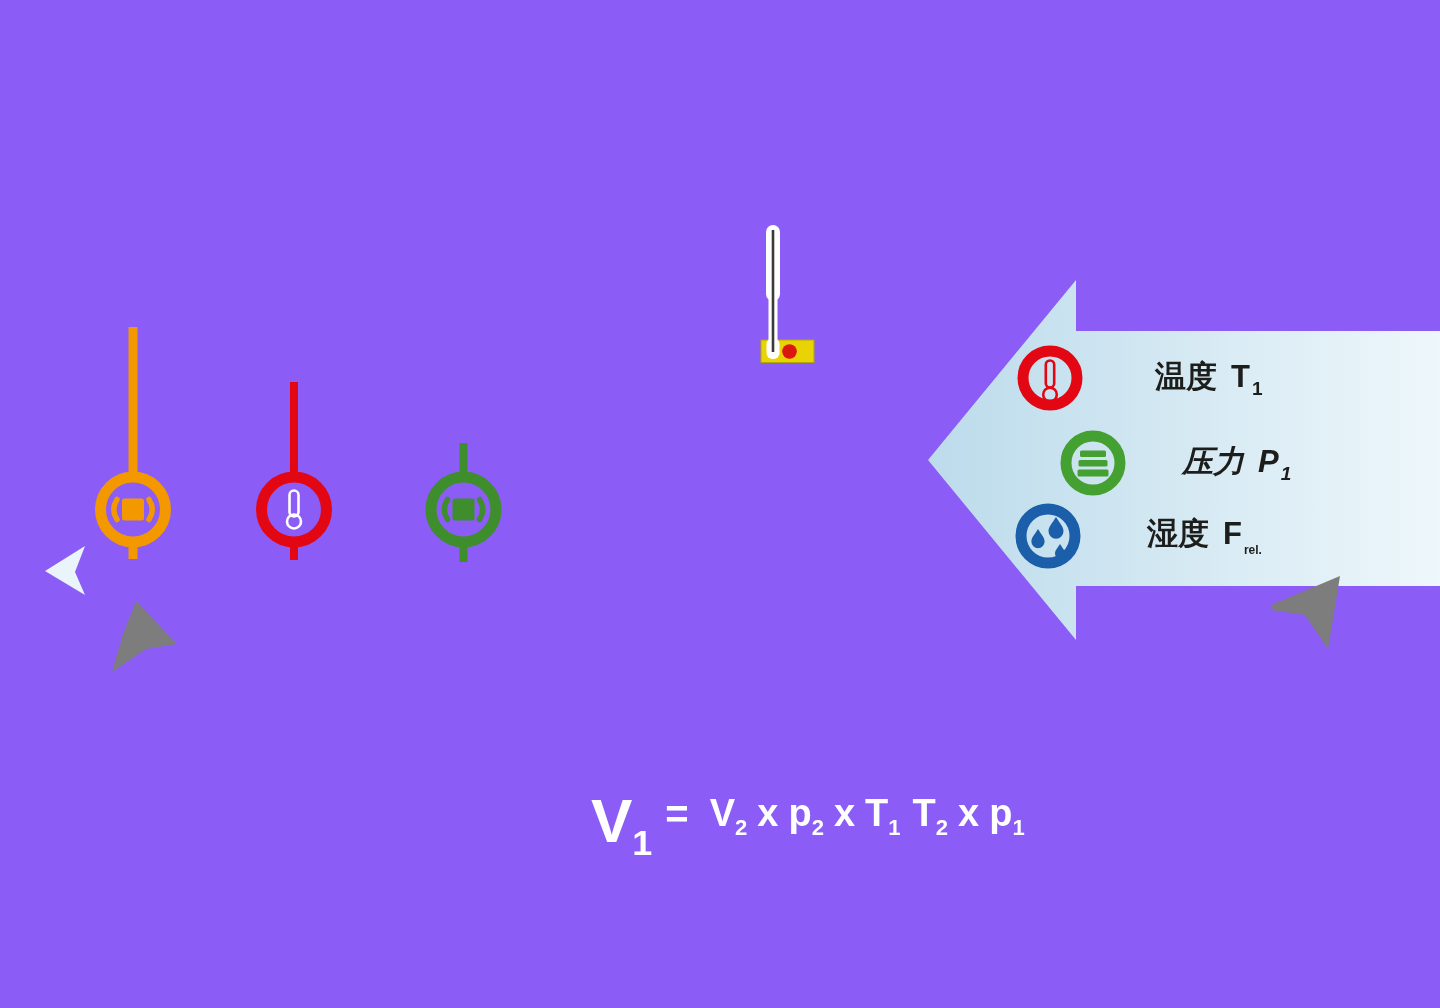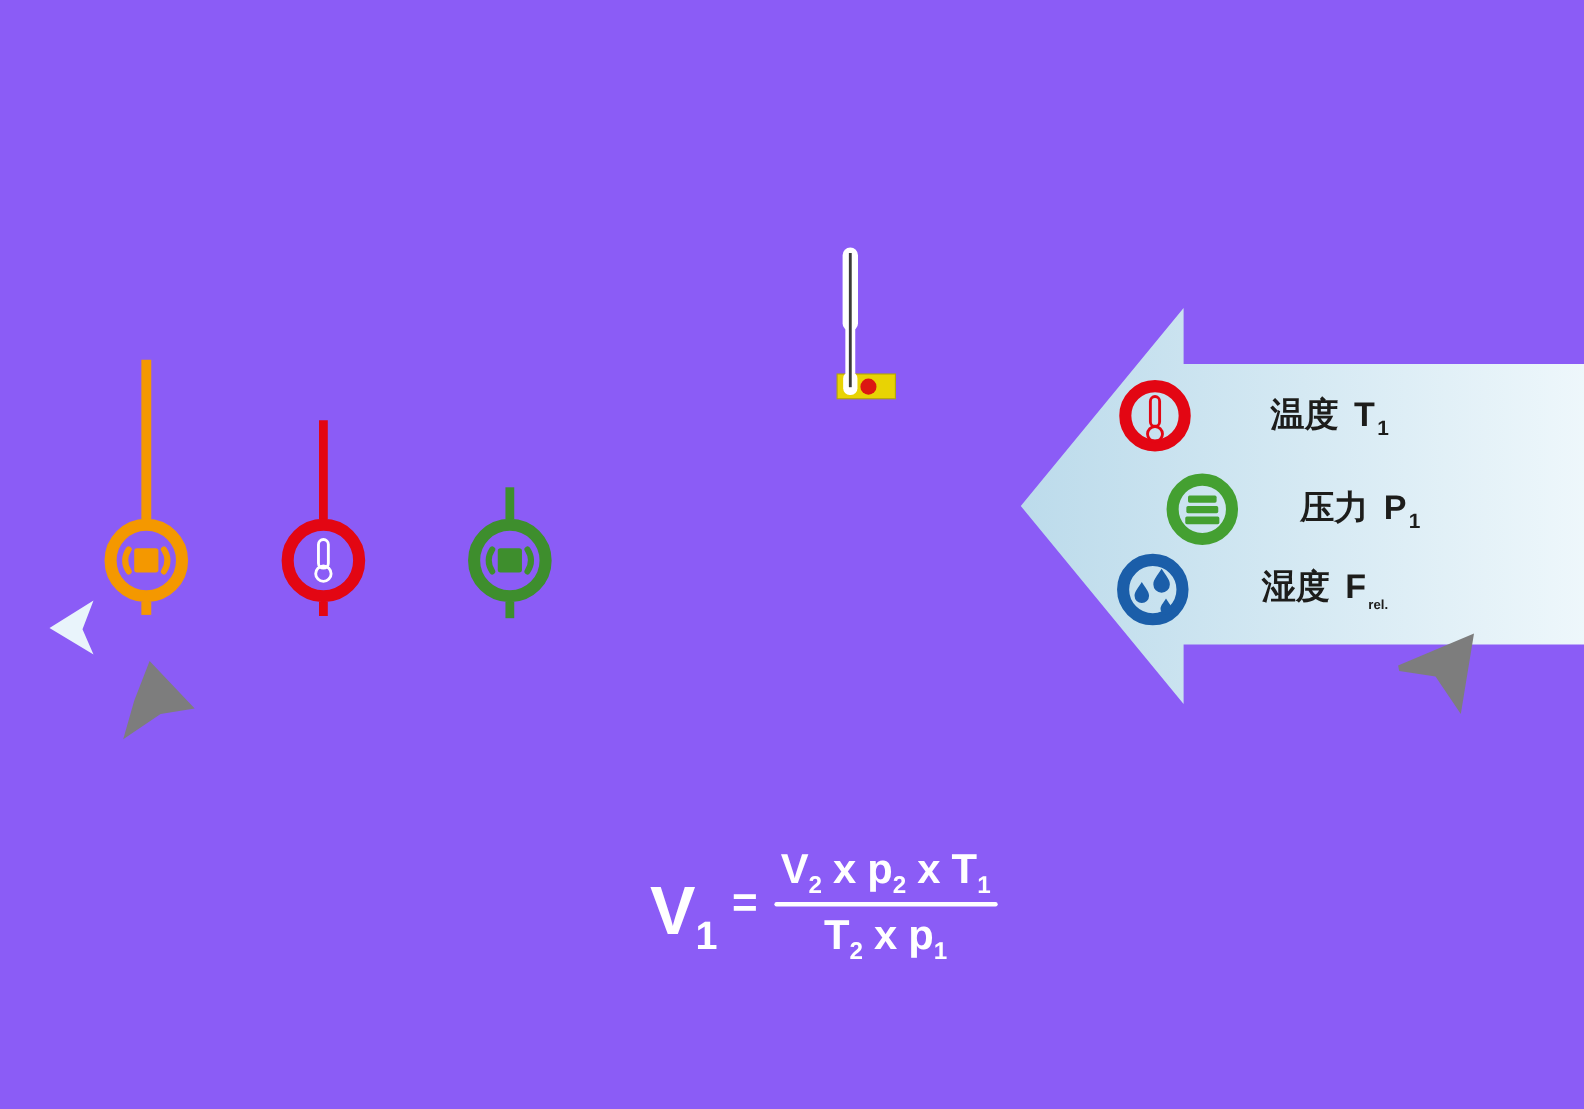--- a/index.html
+++ b/index.html
@@ -10,21 +10,21 @@
   svg.layer{position:absolute;left:0;top:0;width:1440px;height:1008px;}
   .label{position:absolute;color:#1d1d1b;font-weight:bold;font-size:31px;
          white-space:nowrap;line-height:1;}
   .label .sym{margin-left:14px;}
   .label .sub{font-size:19px;vertical-align:-8px;margin-left:2px;}
   .label .sub.small{font-size:12px;vertical-align:-10px;}
   .formula{position:absolute;left:591px;top:772px;display:flex;align-items:center;
            color:#fff;font-weight:bold;}
   .formula .lhs{font-size:62px;white-space:nowrap;margin-top:13px;}
   .formula .eq{font-size:40px;margin:0 15px 0 13px;}
-  .frac{display:flex;flex-direction:column;align-items:center;font-size:38px;}
+  .frac{display:flex;flex-direction:row;align-items:flex-start;font-size:38px;}
   .frow{display:flex;gap:10px;line-height:1.05;padding:0 6px;}
   .fbar{align-self:stretch;height:4px;background:#fff;border-radius:2px;margin:8px 0 8px;}
   .tok{white-space:nowrap;}
   sub.fsub{font-size:58%;line-height:0;}
 </style>
 </head>
 <body>
 
 <div class="canvas">
 
@@ -102,21 +102,21 @@
       <polygon points="136,601 177,644 146,649 112,672 122,637" fill="#7d7d7d"></polygon>
     </g>
     <g>
       <polygon points="1271,605 1340,576 1328,649 1305,615 1272,610" fill="#7d7d7d"></polygon>
     </g>
   </svg>
 
   <div class="label" style="left:1155px;top:361px;">
     <span>温度</span><span class="sym">T</span><span class="sub">1</span>
   </div>
-  <div class="label" style="left:1182px;top:446px;">
+  <div class="label" style="left:1182px;top:446px;font-style:italic;">
     <span>压力</span><span class="sym">P</span><span class="sub">1</span>
   </div>
   <div class="label" style="left:1147px;top:518px;">
     <span>湿度</span><span class="sym">F</span><span class="sub small">rel.</span>
   </div>
 
   <div class="formula">
     <span class="lhs"><span>V</span><sub class="fsub">1</sub></span>
     <span class="eq">=</span>
     <span class="frac">

